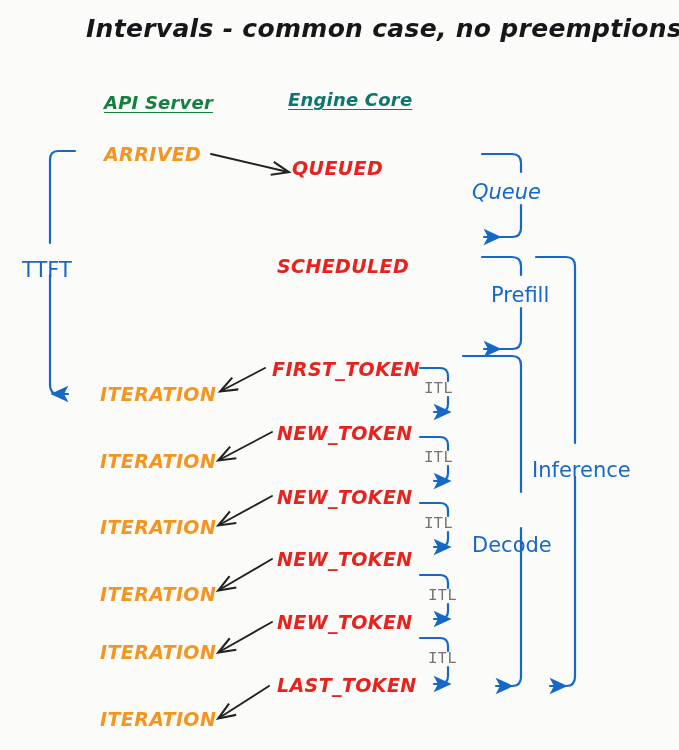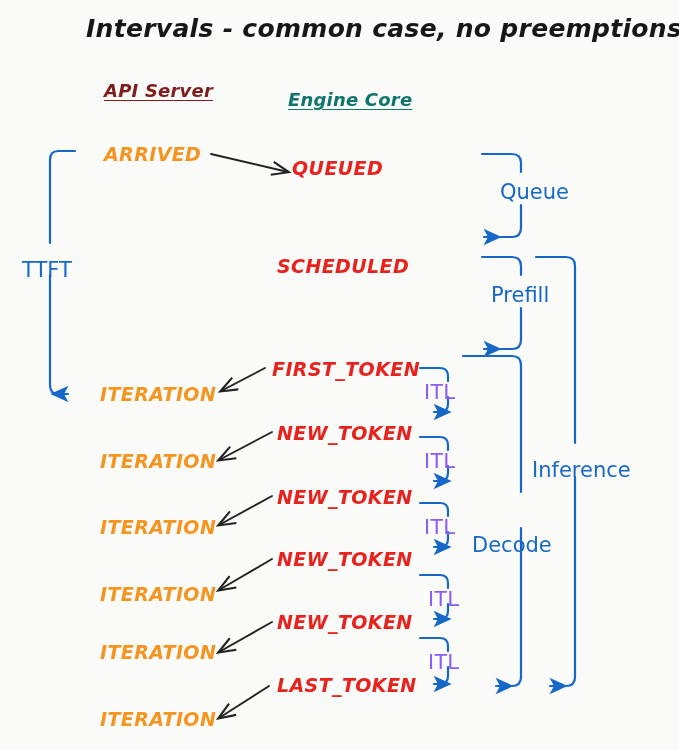--- a/index.html
+++ b/index.html
@@ -24,21 +24,21 @@
   }
 
   .colhead{
     font-size:18px;
     font-style:italic;
     font-weight:700;
     text-decoration:underline;
     text-underline-offset:3px;
     letter-spacing:.2px;
   }
-  #head-api{left:104px;top:82px;color:#7f1d1d;}
+  #head-api{left:104px;top:94px;color:#15803d;}
   #head-engine{left:288px;top:91px;color:#0f766e;}
 
   .api{
     color:#F5951F;
     font-size:19px;
     font-style:italic;
     font-weight:700;
     letter-spacing:.4px;
   }
   .engine{
@@ -50,25 +50,25 @@
   }
   .blue-lbl{
     color:#1668C8;
     font-size:21px;
     font-weight:400;
     font-style:normal;
     letter-spacing:0px;
     font-family:"DejaVu Sans", sans-serif;
   }
   .itl-lbl{
-    color:#8b5cf6;
-    font-size:22px;
+    color:#737373;
+    font-size:16px;
     font-weight:400;
     font-style:normal;
-    font-family:Liberation Sans, sans-serif;
+    font-family:Liberation Mono, monospace;
   }
 </style>
 </head>
 <body>
 
 <div id="stage">
 
   <svg id="canvas" viewBox="0 0 679 750" xmlns="http://www.w3.org/2000/svg">
     <defs>
       <marker id="blk" markerWidth="12" markerHeight="12" refX="9" refY="4" orient="auto" markerUnits="strokeWidth">
@@ -153,21 +153,21 @@
   <div class="txt engine" style="left:292px;top:159px;">QUEUED</div>
   <div class="txt engine" style="left:272px;top:360px;">FIRST_TOKEN</div>
   <div class="txt engine" style="left:277px;top:257px;">SCHEDULED</div>
   <div class="txt engine" style="left:277px;top:424px;">NEW_TOKEN</div>
   <div class="txt engine" style="left:277px;top:488px;">NEW_TOKEN</div>
   <div class="txt engine" style="left:277px;top:550px;">NEW_TOKEN</div>
   <div class="txt engine" style="left:277px;top:613px;">NEW_TOKEN</div>
   <div class="txt engine" style="left:277px;top:676px;">LAST_TOKEN</div>
 
   <div class="txt blue-lbl" style="left:22px;top:260px;text-align:center;">TTFT</div>
-  <div class="txt blue-lbl" style="left:500px;top:182px;">Queue</div>
+  <div class="txt blue-lbl" style="left:472px;top:182px;font-style:italic;">Queue</div>
   <div class="txt blue-lbl" style="left:491px;top:285px;">Prefill</div>
   <div class="txt blue-lbl" style="left:472px;top:511px;margin-top:24px;">Decode</div>
   <div class="txt blue-lbl" style="left:532px;top:460px;text-align:right;">Inference</div>
 
   <div class="txt itl-lbl" style="left:424px;top:381px;">ITL</div>
   <div class="txt itl-lbl" style="left:424px;top:450px;">ITL</div>
   <div class="txt itl-lbl" style="left:424px;top:516px;">ITL</div>
   <div class="txt itl-lbl" style="left:428px;top:588px;">ITL</div>
   <div class="txt itl-lbl" style="left:428px;top:651px;">ITL</div>
 

